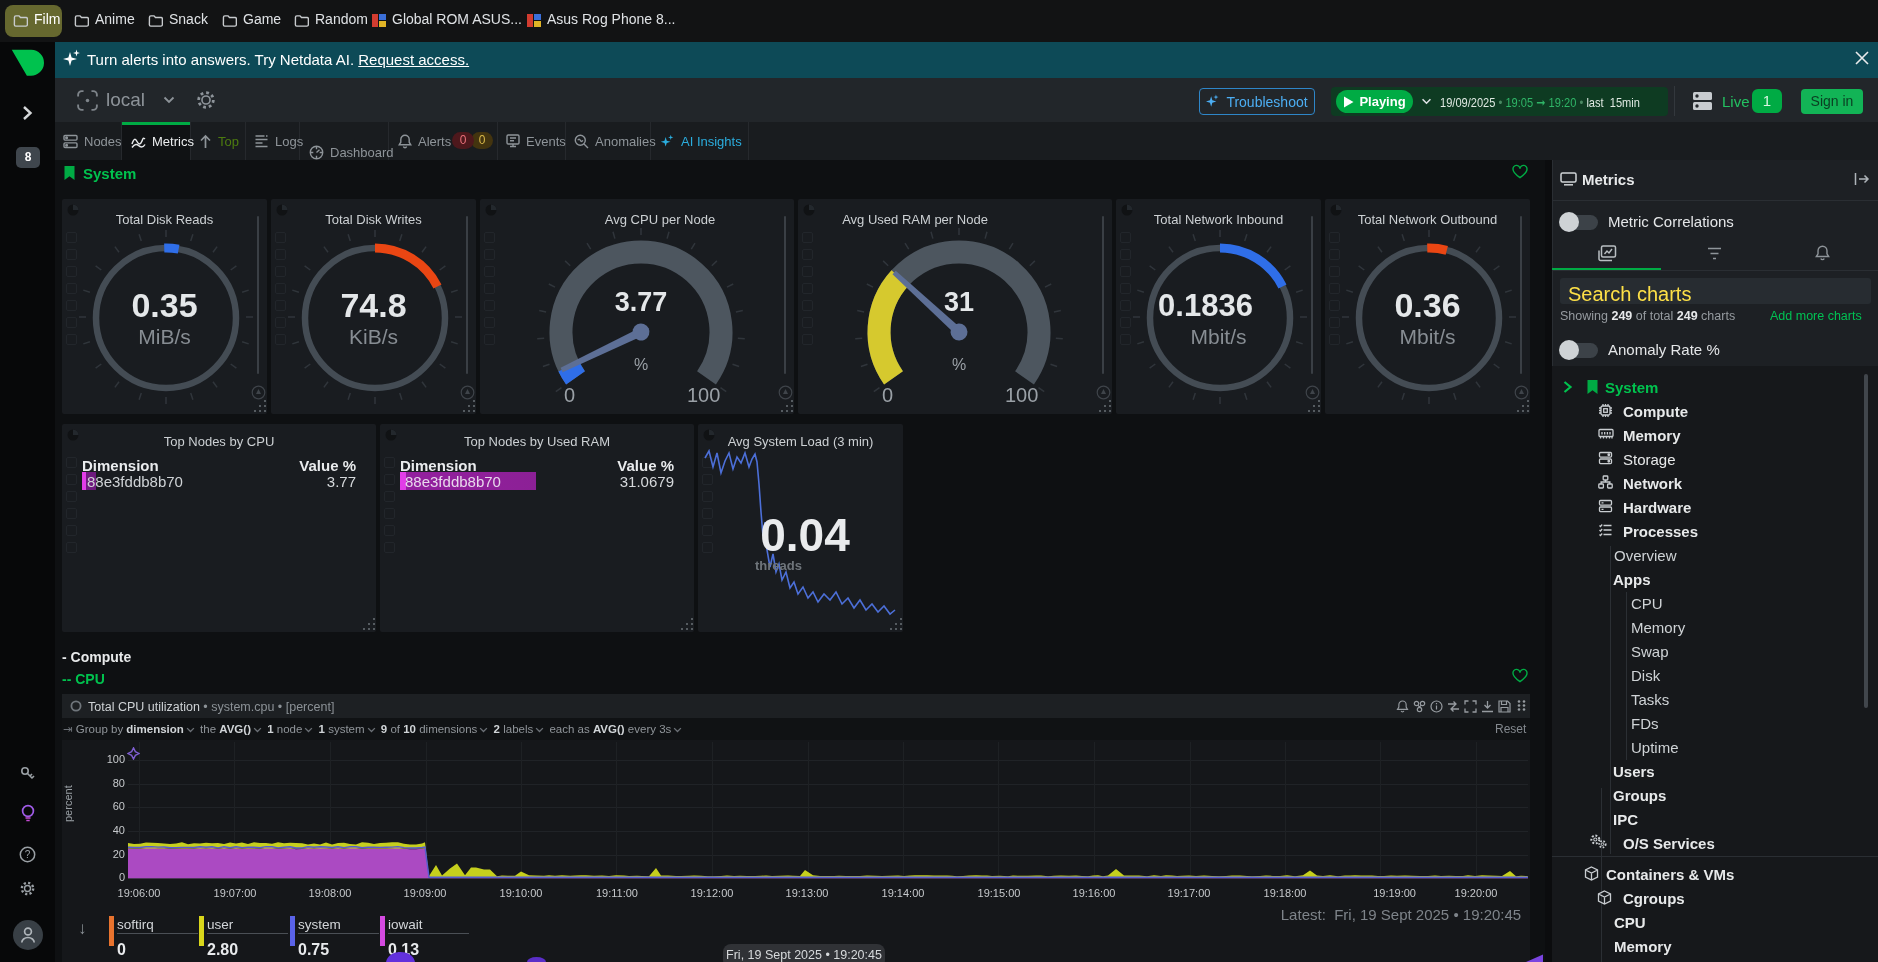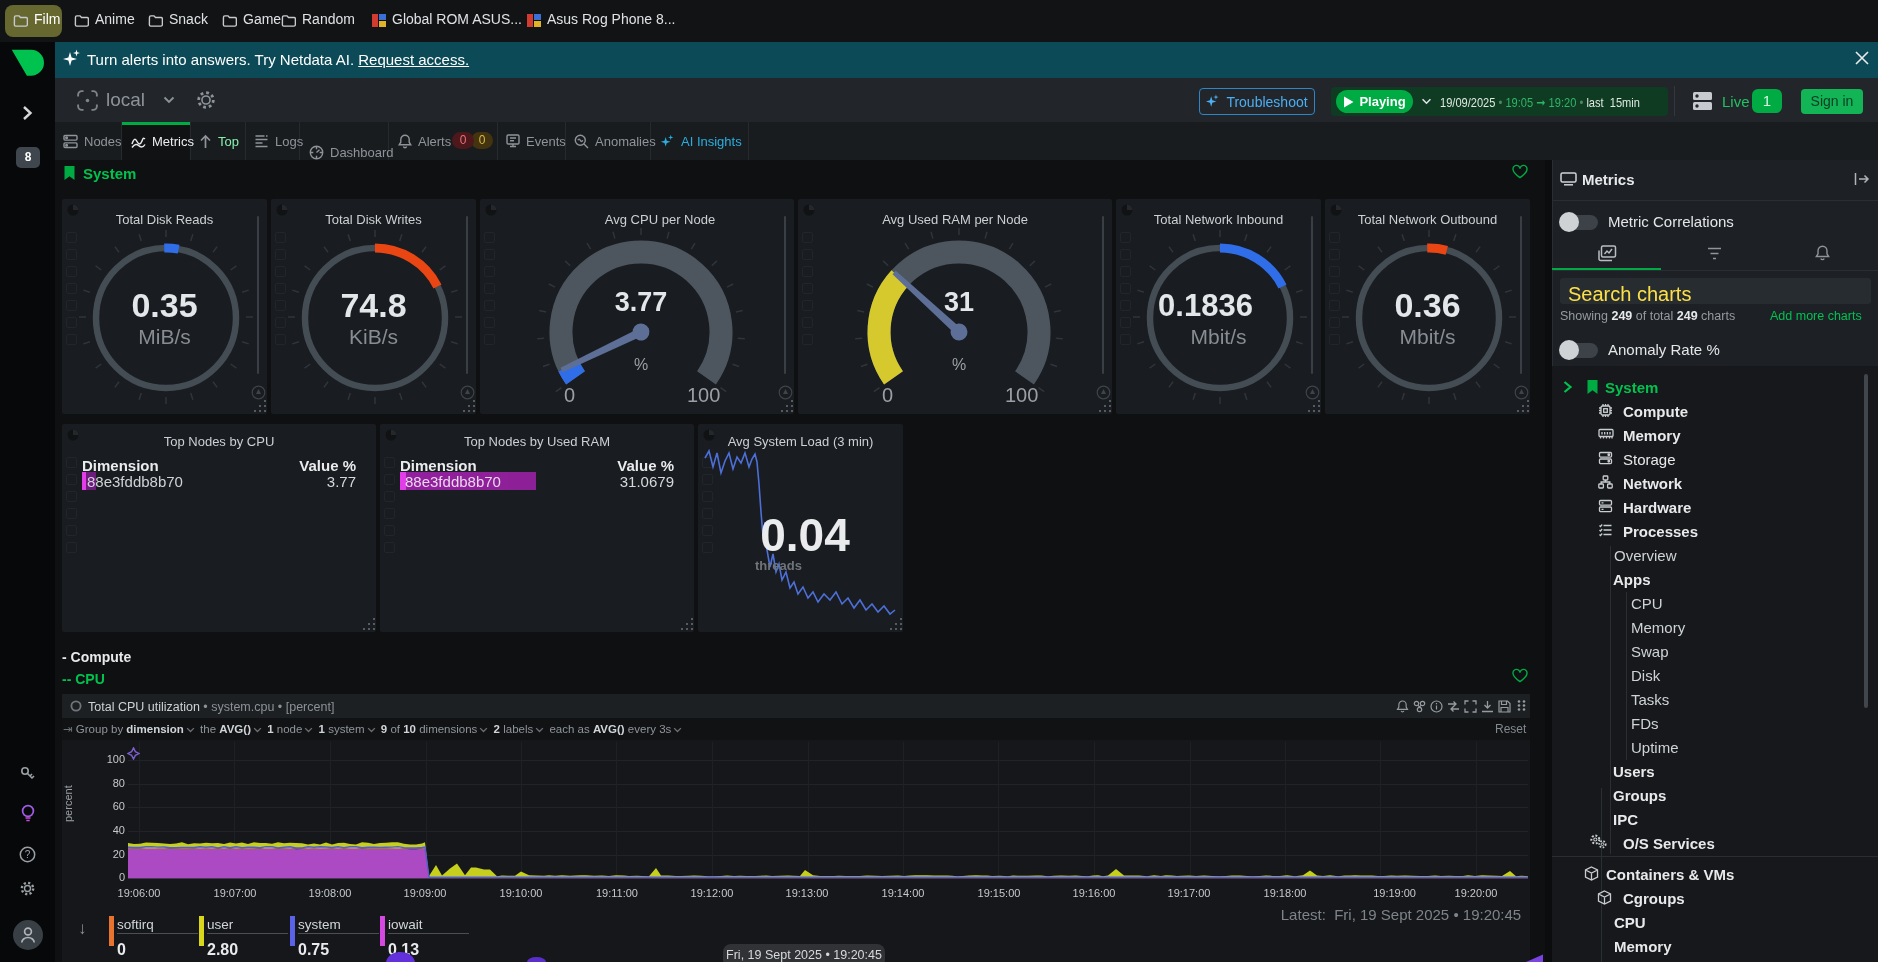--- a/index.html
+++ b/index.html
@@ -33,21 +33,21 @@
       <path d="M1.5 3.5 a1.5 1.5 0 0 1 1.5-1.5 h3.4 l1.6 1.8 h6 a1.4 1.4 0 0 1 1.4 1.4 v6.3 a1.5 1.5 0 0 1 -1.5 1.5 h-11 a1.5 1.5 0 0 1 -1.5 -1.5 Z" fill="none" stroke="#c8cbce" stroke-width="1.5"></path>
     </svg>
     <span style="position:relative;top:-1px">Snack</span>
   </div>
 <div class="a" style="left:222px;top:12px;display:flex;align-items:center;gap:6px;color:#dfe2e5;font-size:14px">
     <svg width="15" height="13" viewBox="0 0 16 14">
       <path d="M1.5 3.5 a1.5 1.5 0 0 1 1.5-1.5 h3.4 l1.6 1.8 h6 a1.4 1.4 0 0 1 1.4 1.4 v6.3 a1.5 1.5 0 0 1 -1.5 1.5 h-11 a1.5 1.5 0 0 1 -1.5 -1.5 Z" fill="none" stroke="#c8cbce" stroke-width="1.5"></path>
     </svg>
     <span style="position:relative;top:-1px">Game</span>
   </div>
-<div class="a" style="left:281px;top:12px;display:flex;align-items:center;gap:6px;color:#dfe2e5;font-size:14px">
+<div class="a" style="left:294px;top:12px;display:flex;align-items:center;gap:6px;color:#dfe2e5;font-size:14px">
     <svg width="15" height="13" viewBox="0 0 16 14">
       <path d="M1.5 3.5 a1.5 1.5 0 0 1 1.5-1.5 h3.4 l1.6 1.8 h6 a1.4 1.4 0 0 1 1.4 1.4 v6.3 a1.5 1.5 0 0 1 -1.5 1.5 h-11 a1.5 1.5 0 0 1 -1.5 -1.5 Z" fill="none" stroke="#c8cbce" stroke-width="1.5"></path>
     </svg>
     <span style="position:relative;top:-1px">Random</span>
   </div>
 <div class="a" style="left:372px;top:12px;display:flex;align-items:center;gap:6px;color:#dfe2e5;font-size:14px">
     <span style="display:inline-block;width:14px;height:13px;position:relative">
       <span class="a" style="left:0;top:0;width:6px;height:13px;background:#d23c30"></span>
       <span class="a" style="left:7px;top:0;width:7px;height:6px;background:#3b6fd8"></span>
       <span class="a" style="left:7px;top:7px;width:7px;height:6px;background:#e0b426"></span>
@@ -155,21 +155,21 @@
     </svg>
     <span>Nodes</span>
   </div>
 <div class="a" style="left:131px;top:122px;height:38px;display:flex;align-items:center;gap:6px;color:#eceeef;font-size:13px;">
     <svg width="15" height="15" viewBox="0 0 15 15" fill="none" stroke="#e8eaec" stroke-width="1.5">
       <path d="M1 10 C3 4 4.5 4.5 6 7.5 S9.5 11 11 7 12.5 4 14 5"></path>
       <path d="M1 13.5 C4 9.5 6 10 7.5 11.5 S12 14 14 10.5"></path>
     </svg>
     <span>Metrics</span>
   </div>
-<div class="a" style="left:199px;top:122px;height:38px;display:flex;align-items:center;gap:6px;color:#86efac;font-size:13px;">
+<div class="a" style="left:199px;top:122px;height:38px;display:flex;align-items:center;gap:6px;color:#4d7c0f;font-size:13px;">
     <svg width="13" height="15" viewBox="0 0 13 15" fill="none" stroke="#8e9499" stroke-width="1.7">
       <path d="M6.5 14 V2.5 M2 6.5 L6.5 2 L11 6.5"></path>
     </svg>
     <span>Top</span>
   </div>
 <div class="a" style="left:254px;top:122px;height:38px;display:flex;align-items:center;gap:6px;color:#8e9499;font-size:13px;">
     <svg width="15" height="14" viewBox="0 0 15 14" fill="none" stroke="#8e9499" stroke-width="1.4">
       <path d="M1.5 2 h9 M1.5 5.5 h12 M1.5 9 h7 M1.5 12.5 h12 M12 2 l1.5 0"></path>
     </svg>
     <span>Logs</span>
@@ -297,21 +297,21 @@
   </svg>
 <div class="dots" style="left:779px;top:398px">
     <b style="left:12px;top:12px"></b>
     <b style="left:7px;top:12px"></b>
     <b style="left:2px;top:12px"></b>
     <b style="left:12px;top:7px"></b>
     <b style="left:7px;top:7px"></b>
     <b style="left:12px;top:2px"></b>
   </div>
 <div class="card" style="left:798px;top:199px;width:314px;height:215px"></div>
-<div class="ttl" style="left:798px;top:212px;width:314px">Avg Used RAM per Node</div>
+<div class="ttl" style="left:758px;top:212px;width:314px">Avg Used RAM per Node</div>
 <svg class="a" style="left:802px;top:203px" width="14" height="14" viewBox="0 0 14 14">
     <circle cx="7" cy="7" r="5.5" fill="#101214"></circle>
     <path d="M7 1.5 a5.5 5.5 0 0 1 5.5 5.5 L7 7 Z" fill="#23282d"></path>
   </svg>
 <div class="a stack" style="left:802px;top:232px">
     <i></i>
     <i></i>
     <i></i>
     <i></i>
     <i></i>

